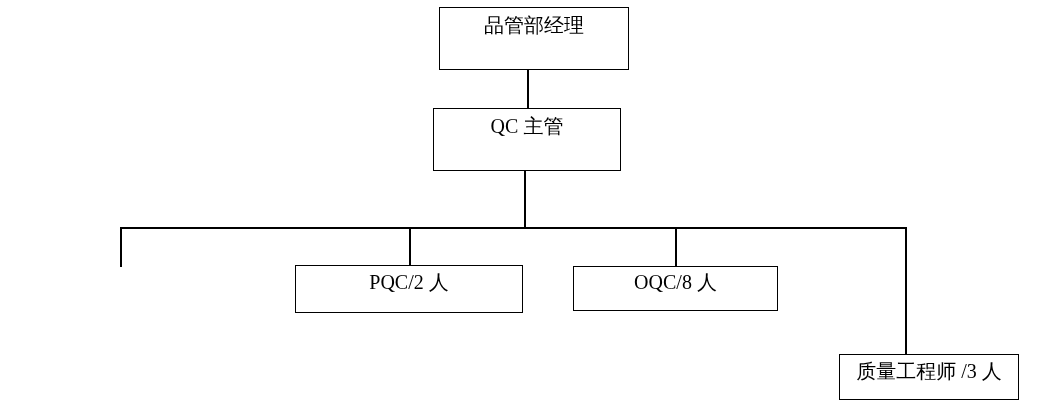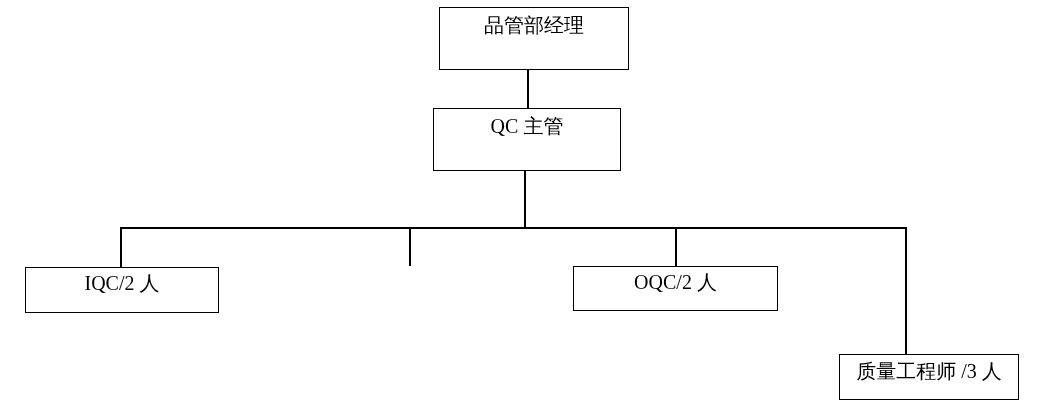--- a/index.html
+++ b/index.html
@@ -65,26 +65,26 @@
   <div class="line vline drop-engineer"></div>
 
   <div class="org-node node-supervisor">
     <span class="label">QC 主管</span>
   </div>
 
   <div class="org-node node-manager">
     <span class="label">品管部经理</span>
   </div>
 
-  <div class="org-node node-iqc">
-    <span class="label">IQC/2 人</span>
+
+  <div class="org-node node-pqc">
+    <span class="label">PQC/2 人</span>
   </div>
 
-
   <div class="org-node node-oqc">
-    <span class="label">OQC/2 人</span>
+    <span class="label">OQC/8 人</span>
   </div>
 
   <div class="org-node node-engineer">
     <span class="label">质量工程师 /3 人</span>
   </div>
 
 </div>
 
 </body></html>

